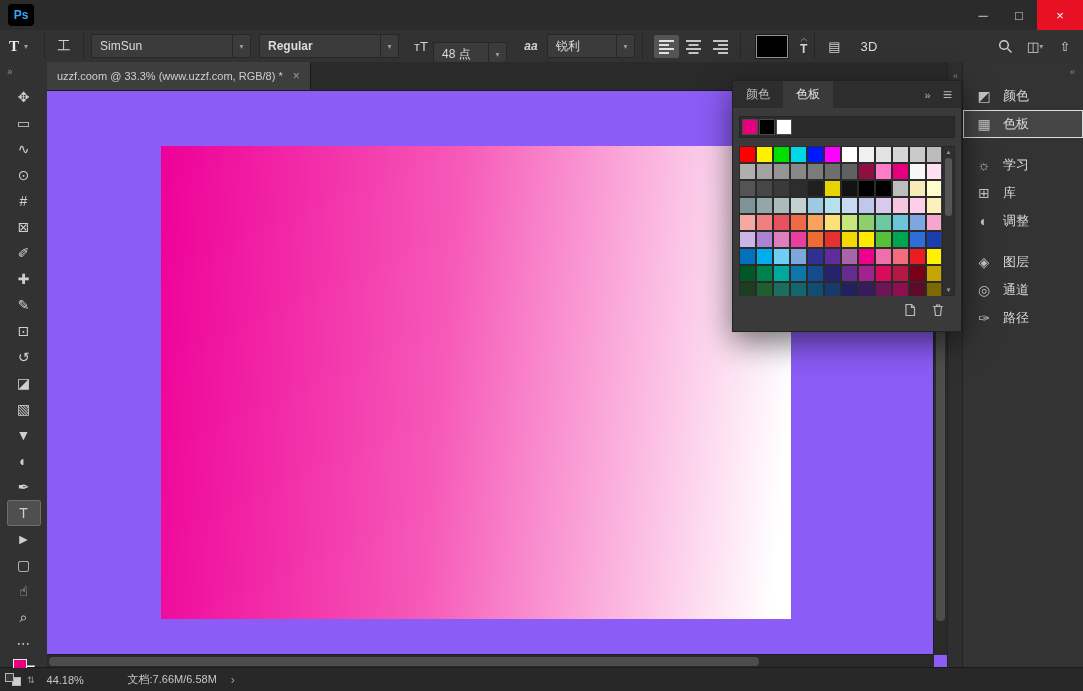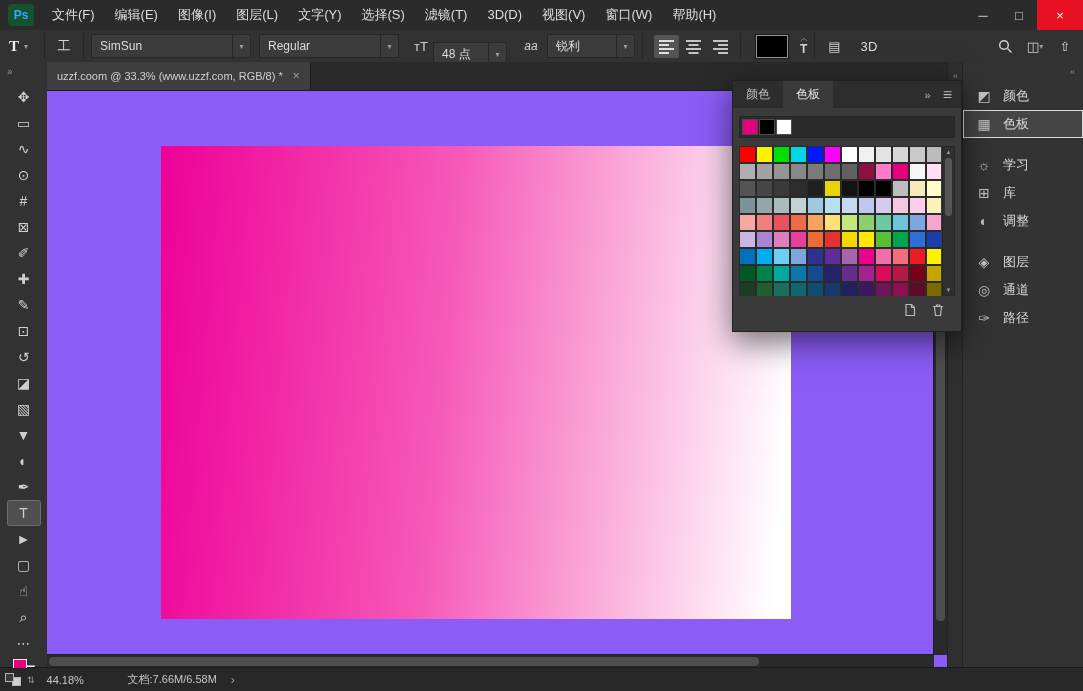--- a/index.html
+++ b/index.html
@@ -1,45 +1,45 @@
 <!DOCTYPE html>
 <html><head>
 <meta charset="utf-8">
 <style>
   html,body{margin:0;padding:0;background:#1a1a1a;}
   #app{position:relative;width:1083px;height:691px;background:#323232;overflow:hidden;
        font-family:"Liberation Sans","DejaVu Sans",sans-serif;cursor:default;-webkit-user-select:none;user-select:none;}
 
   
   #titlebar{position:absolute;top:0;left:0;right:0;height:30px;background:#2b2b2b;display:flex;align-items:center;}
-  #ps-logo{width:26px;height:22px;margin-left:8px;border-radius:4px;background:#14532d;color:#34a9ff;
+  #ps-logo{width:26px;height:22px;margin-left:8px;border-radius:4px;background:#000000;color:#34a9ff;
            font-size:12px;font-weight:bold;display:flex;align-items:center;justify-content:center;}
   #menubar{display:flex;margin-left:8px;}
   .menu-item{padding:0 10px;font-size:13px;color:#dedede;line-height:30px;}
   #wincontrols{margin-left:auto;display:flex;height:30px;}
   .winbtn{width:36px;display:flex;align-items:center;justify-content:center;color:#d0d0d0;font-size:13px;}
   .winbtn.close{width:46px;background:#e81123;color:#fff;}
 
   
   #optionsbar{position:absolute;top:30px;left:0;right:0;height:32px;background:#323232;
               border-bottom:1px solid #1d1d1d;display:flex;align-items:center;}
   .sep{width:1px;height:26px;background:#262626;margin:0 7px;flex:none;}
   .iconbtn{min-width:24px;height:24px;display:flex;align-items:center;justify-content:center;color:#d2d2d2;font-size:13px;flex:none;}
   .toolpreset{display:flex;align-items:center;gap:5px;padding:0 9px;flex:none;}
   .tp-letter{font-size:15px;font-weight:bold;color:#ececec;font-family:"Liberation Serif","DejaVu Serif",serif;}
   .caret{font-size:8px;color:#9b9b9b;}
   .combo{height:22px;background:#3b3b3b;border:1px solid #272727;display:flex;align-items:center;font-size:12px;color:#dcdcdc;flex:none;}
   .combo-text{flex:1;padding:0 8px;white-space:nowrap;overflow:hidden;}
   .combo-caret{width:17px;align-self:stretch;border-left:1px solid #272727;display:flex;align-items:center;justify-content:center;font-size:8px;color:#9b9b9b;}
   .combo.font{width:158px;align-items:center;}
-  .combo.style{width:138px;margin-left:8px;}
+  .combo.style{width:138px;margin-left:8px;font-weight:bold;}
   .combo.size{width:72px;margin-top:16px;}
   .combo.alias{width:86px;margin-left:4px;}
   .sizeicon{margin-left:10px;}
-  .aaicon{margin-left:12px;font-weight:normal;font-style:italic;font-size:12px;}
+  .aaicon{margin-left:12px;font-weight:bold;font-style:italic;font-size:12px;}
   .aligngroup{display:flex;gap:2px;margin-left:4px;flex:none;}
   .alignbtn{width:25px;height:23px;display:flex;align-items:center;justify-content:center;border-radius:2px;}
   .alignbtn.active{background:#545454;}
   .colorswatch{width:30px;height:21px;background:#000;border:1px solid #949494;box-shadow:0 0 0 1px #1c1c1c;margin-left:8px;flex:none;}
   .warp{display:flex;flex-direction:column;align-items:center;margin-left:12px;color:#d2d2d2;flex:none;}
   .warp .arc{font-size:7px;line-height:6px;}
   .warp .ltr{font-size:12px;font-weight:bold;line-height:11px;}
   .threed{font-size:13px;color:#dcdcdc;margin-left:14px;letter-spacing:.5px;flex:none;}
   .spacer{flex:1;}
   .rightbtn{margin-right:6px;}
@@ -113,33 +113,20 @@
   .sw-thumb{position:absolute;left:2px;right:2px;top:11px;height:58px;background:#555;border-radius:3px;}
   .sw-footer{display:flex;justify-content:flex-end;gap:14px;padding:7px 10px 0 0;}
 </style>
 </head>
 <body>
 
 <div id="app">
 
   <div id="titlebar">
     <div id="ps-logo">Ps</div>
-    <nav id="menubar">
-        <span class="menu-item">文件(F)</span>
-        <span class="menu-item">编辑(E)</span>
-        <span class="menu-item">图像(I)</span>
-        <span class="menu-item">图层(L)</span>
-        <span class="menu-item">文字(Y)</span>
-        <span class="menu-item">选择(S)</span>
-        <span class="menu-item">滤镜(T)</span>
-        <span class="menu-item">3D(D)</span>
-        <span class="menu-item">视图(V)</span>
-        <span class="menu-item">窗口(W)</span>
-        <span class="menu-item">帮助(H)</span>
-      </nav>
     <div id="wincontrols">
       <span class="winbtn">─</span>
       <span class="winbtn">□</span>
       <span class="winbtn close">×</span>
     </div>
   </div>
 
   <div id="optionsbar">
     <div class="toolpreset">
       <span class="tp-letter">T</span>

